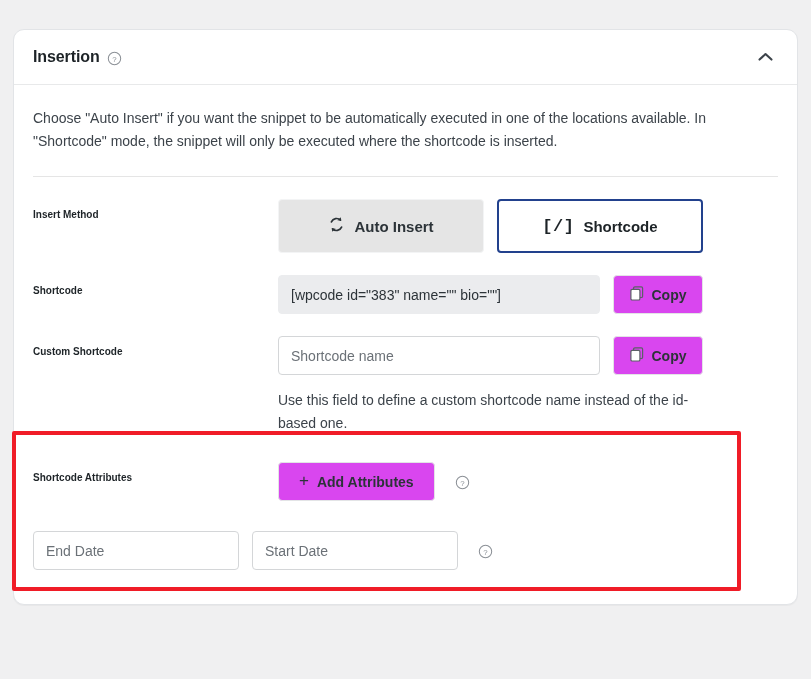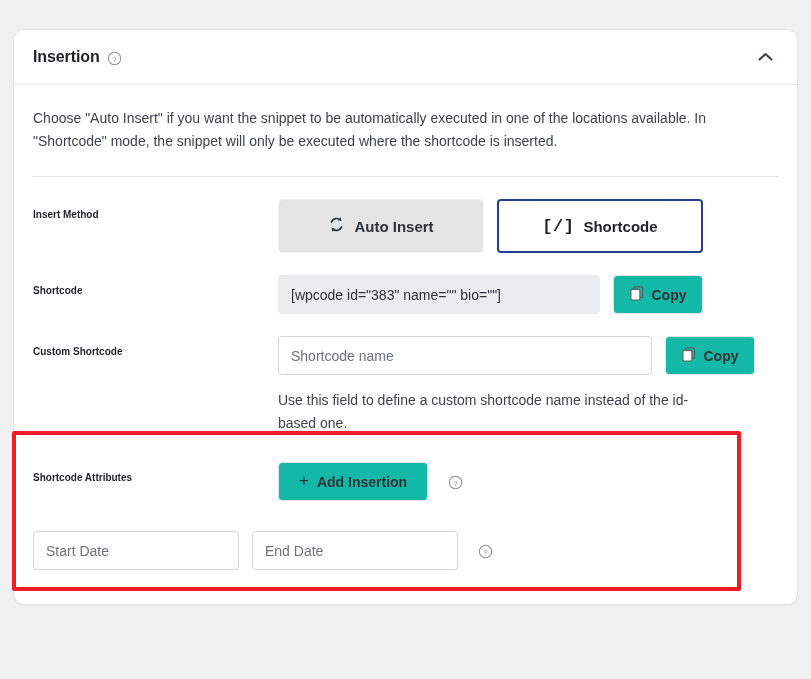--- a/index.html
+++ b/index.html
@@ -152,32 +152,32 @@
     font-family: "Liberation Sans", sans-serif;
     outline: none;
   }
   .txt::placeholder { color: #6b7177; opacity: 1; }
   .txt.readonly {
     background: #ebecee;
     border-color: #ebecee;
     color: #2c3338;
   }
   .w-shortcode { width: 322px; }
-  .w-custom    { width: 374px; }
+  .w-custom    { width: 322px; }
   .w-attr      { width: 268px; }
   .w-date      { width: 206px; }
 
   
   .btn {
     height: 39px;
     display: inline-flex;
     align-items: center;
     justify-content: center;
     gap: 8px;
-    background: #14b8a6;
+    background: #d946ef;
     border: 1px solid #e3e4e6;
     border-radius: 4px;
     font-size: 14px;
     font-weight: 700;
     color: #2c3338;
     padding: 0 16px;
     cursor: pointer;
     font-family: "Liberation Sans", sans-serif;
   }
   .btn-copy { width: 90px; }
@@ -324,38 +324,38 @@
           <div class="hint">Use this field to define a custom shortcode name instead of the id-based one.</div>
         </div>
       </div>
 
       <div class="row row-attributes">
         <div class="row-label">Shortcode Attributes</div>
         <div class="row-control">
           <div class="control-line">
             <button class="btn btn-add">
               <span class="plus-glyph">+</span>
-              <span>Add Insertion</span>
+              <span>Add Attributes</span>
             </button>
             <span class="help-icon">
               <svg width="15" height="15" viewBox="0 0 16 16" aria-hidden="true">
                 <circle cx="8" cy="8" r="6.6" fill="none" stroke="#8b9096" stroke-width="1.1"></circle>
                 <text x="8" y="11.3" text-anchor="middle" font-size="8.4" font-family="Liberation Sans, sans-serif" fill="#8b9096">?</text>
               </svg>
             </span>
           </div>
 
         </div>
       </div>
 
       <div class="row row-schedule">
         <div class="row-control">
           <div class="control-line">
+            <input class="txt w-date" type="text" placeholder="End Date" style="">
             <input class="txt w-date" type="text" placeholder="Start Date" style="">
-            <input class="txt w-date" type="text" placeholder="End Date" style="">
             <span class="help-icon">
               <svg width="15" height="15" viewBox="0 0 16 16" aria-hidden="true">
                 <circle cx="8" cy="8" r="6.6" fill="none" stroke="#8b9096" stroke-width="1.1"></circle>
                 <text x="8" y="11.3" text-anchor="middle" font-size="8.4" font-family="Liberation Sans, sans-serif" fill="#8b9096">?</text>
               </svg>
             </span>
           </div>
         </div>
       </div>
 

